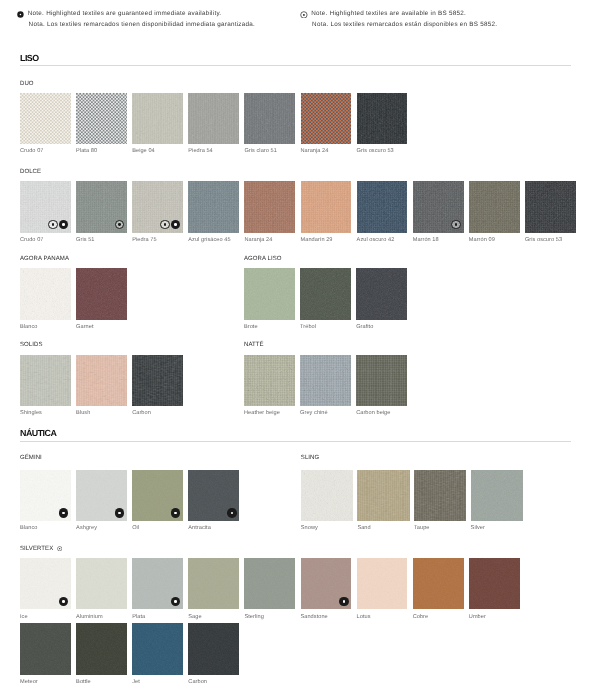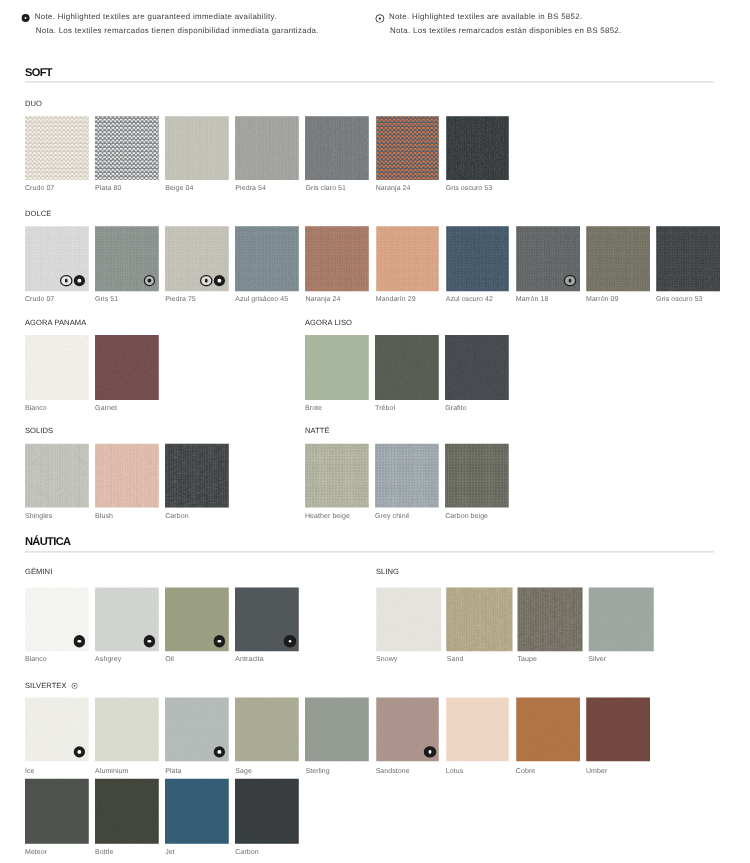--- a/index.html
+++ b/index.html
@@ -115,21 +115,21 @@
             <circle cx="10" cy="10" r="8.2" fill="none" stroke="#1b1b1b" stroke-width="1.7"></circle>
             <circle cx="10" cy="10" r="2.3" fill="#1b1b1b"></circle>
           </svg></span>
       <div class="ntext">
         <div class="nline">Note. Highlighted textiles are available in BS 5852.</div>
         <div class="nline l2">Nota. Los textiles remarcados están disponibles en BS 5852.</div>
       </div>
     </div>
   </div>
   <div class="section">
-    <div class="section-title" style="left:20px;top:52.5px">SOFT</div>
+    <div class="section-title" style="left:20px;top:52.5px">LISO</div>
     <div class="section-rule" style="top:64.5px"></div>
     <div class="group">
       <div class="group-name" style="left:20.0px;top:80.5px"><span>DUO</span></div>
       <div class="swatch p-check" style="left:20.0px;top:93.0px;width:50.9px;height:51.3px;--c:#d8d1c2;--a:#faf8f2">
         <span class="chk"></span>
         <svg class="tex" aria-hidden="true">
             <rect width="100%" height="100%" filter="url(#tex-check)" opacity="0.16"></rect>
           </svg>
       </div>
       <div class="sw-label" style="left:20.0px;top:148.4px">Crudo 07</div>

